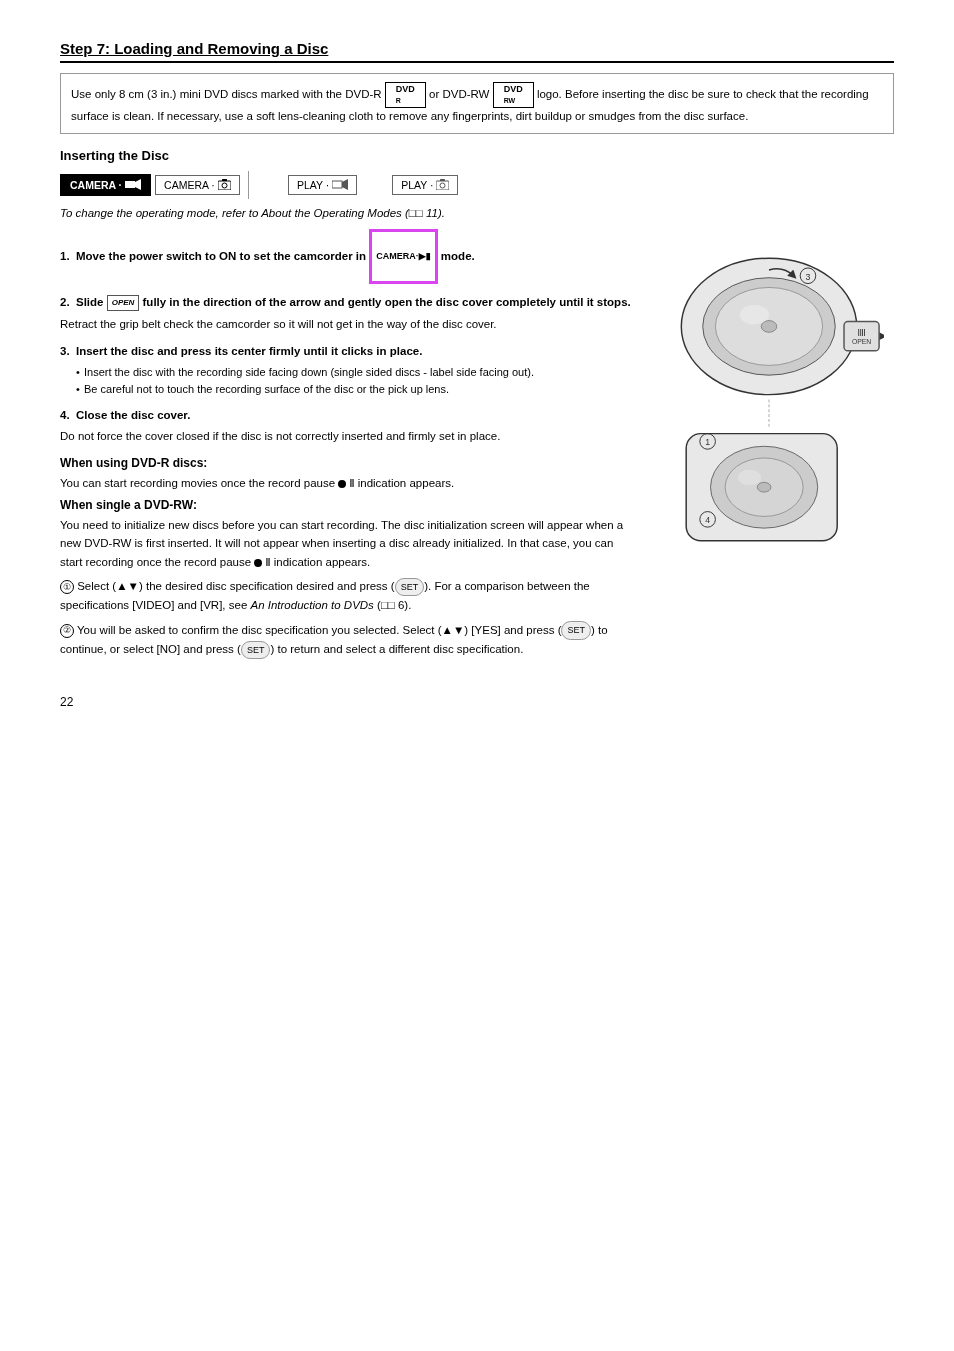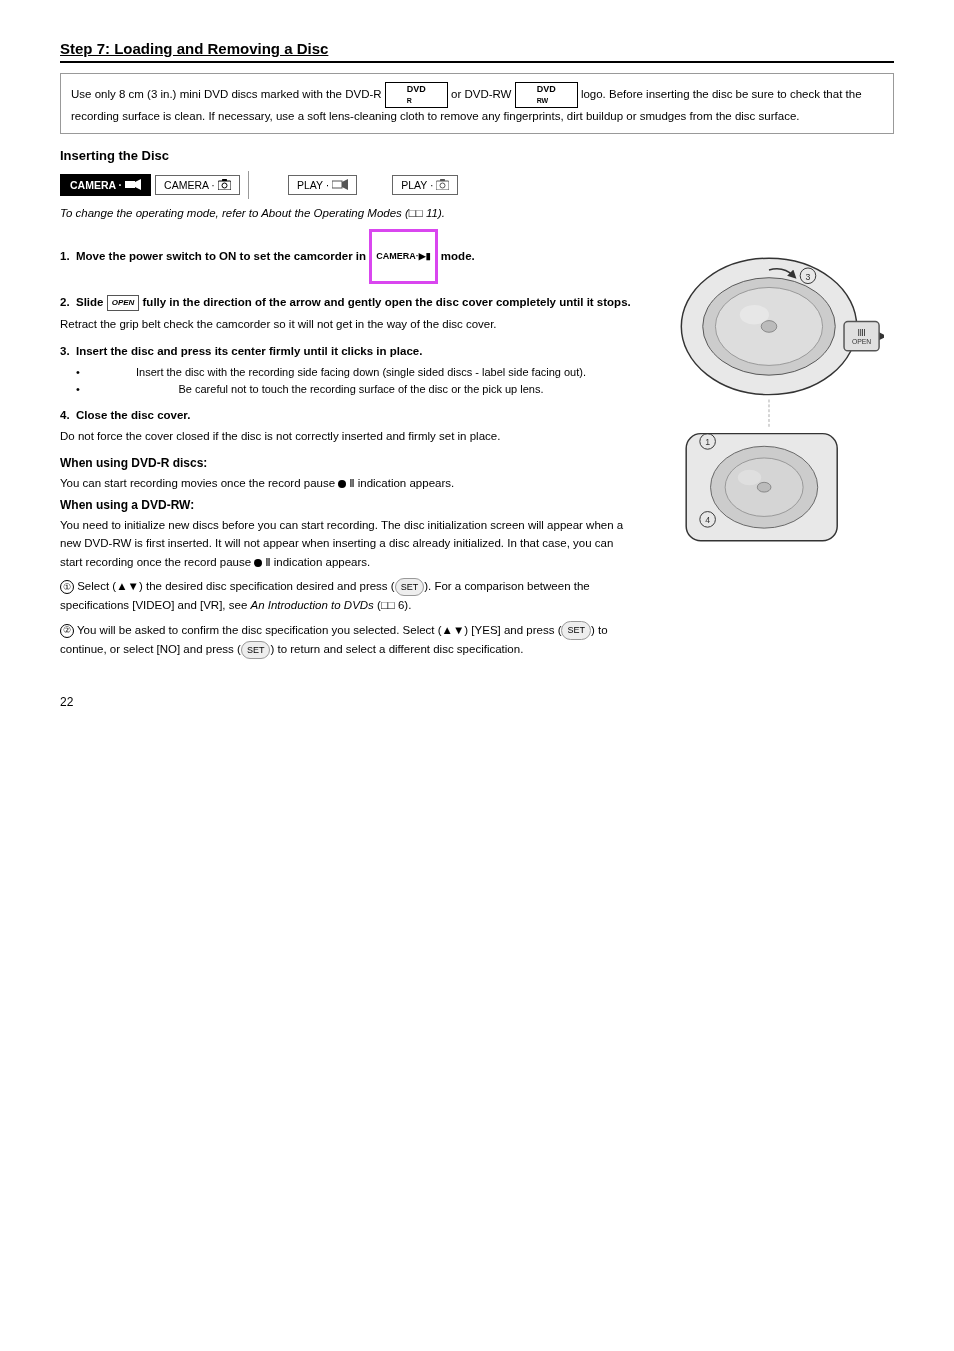--- a/index.html
+++ b/index.html
@@ -25,21 +25,21 @@
       padding: 8px 10px;
       margin-bottom: 14px;
       font-size: 11.5px;
       line-height: 1.5;
     }
     .dvd-logo {
       display: inline-block;
       border: 1.5px solid #000;
       font-size: 9px;
       font-weight: bold;
-      padding: 1px 21px;
+      padding: 1px 10px;
       vertical-align: middle;
       line-height: 1.2;
     }
     .dvd-logo-small {
       font-size: 7px;
     }
     .sub-title {
       font-size: 13px;
       font-weight: bold;
       margin-bottom: 8px;
@@ -80,21 +80,20 @@
       line-height: 1.5;
       margin-bottom: 4px;
     }
     .step-item p.main-step {
       font-weight: bold;
     }
     .step-item .sub-bullet {
       padding-left: 16px;
       font-size: 11px;
       line-height: 1.5;
-      text-align: center;
     }
     .step-item .sub-bullet li {
       list-style: none;
       padding-left: 8px;
       position: relative;
     }
     .step-item .sub-bullet li::before {
       content: "•";
       position: absolute;
       left: 0;
@@ -312,21 +311,21 @@
         <div class="section-heading">When using DVD-R discs:</div>
         <p class="body-text">
           You can start recording movies once the record pause 
           <span class="record-symbol"></span>
           <span class="pause-symbol">‖</span>
           indication appears.
         </p>
       </div>
 
       <div>
-        <div class="section-heading">When using a DVD-RW:</div>
+        <div class="section-heading">When single a DVD-RW:</div>
         <p class="body-text">
           You need to initialize new discs before you can start recording. The disc initialization screen will appear when a new DVD-RW is first inserted. It will not appear when inserting a disc already initialized. In that case, you can start recording once the record pause 
           <span class="record-symbol"></span>
           <span class="pause-symbol">‖</span>
           indication appears.
         </p>
         <p class="body-text">
           <span class="circled-inline">①</span>
           Select (▲▼) the desired disc specification desired and press (<span class="set-btn">SET</span>). For a comparison between the specifications [VIDEO] and [VR], see <span class="italic-ref">An Introduction to DVDs</span> (□□ 6).
         </p>

